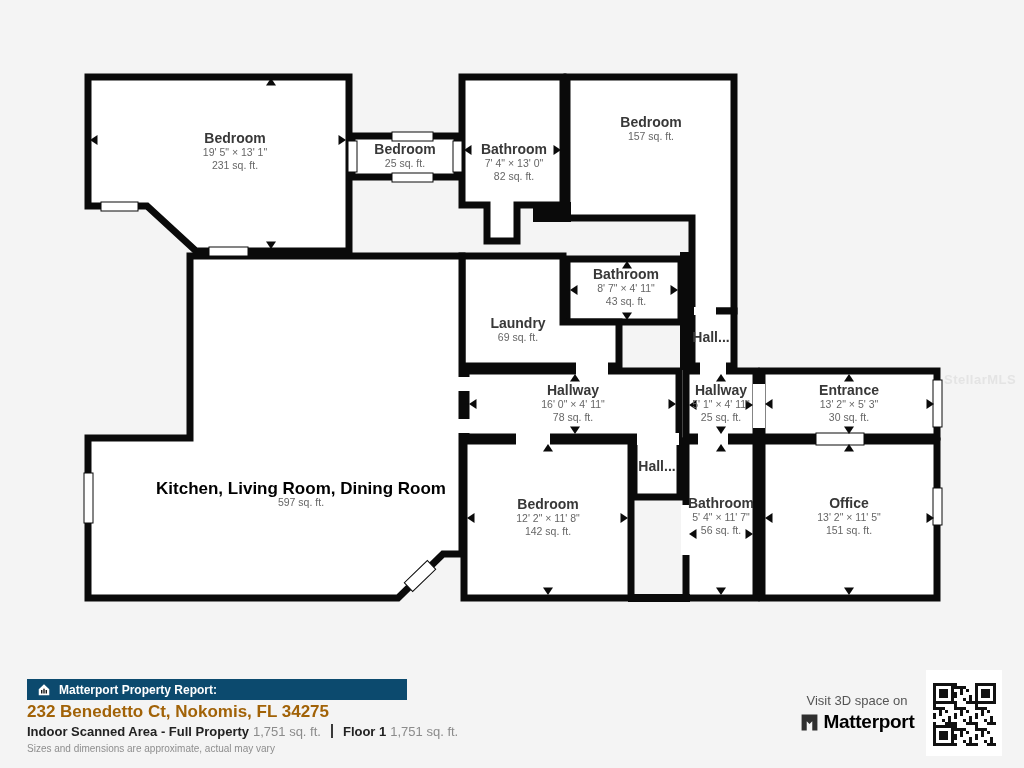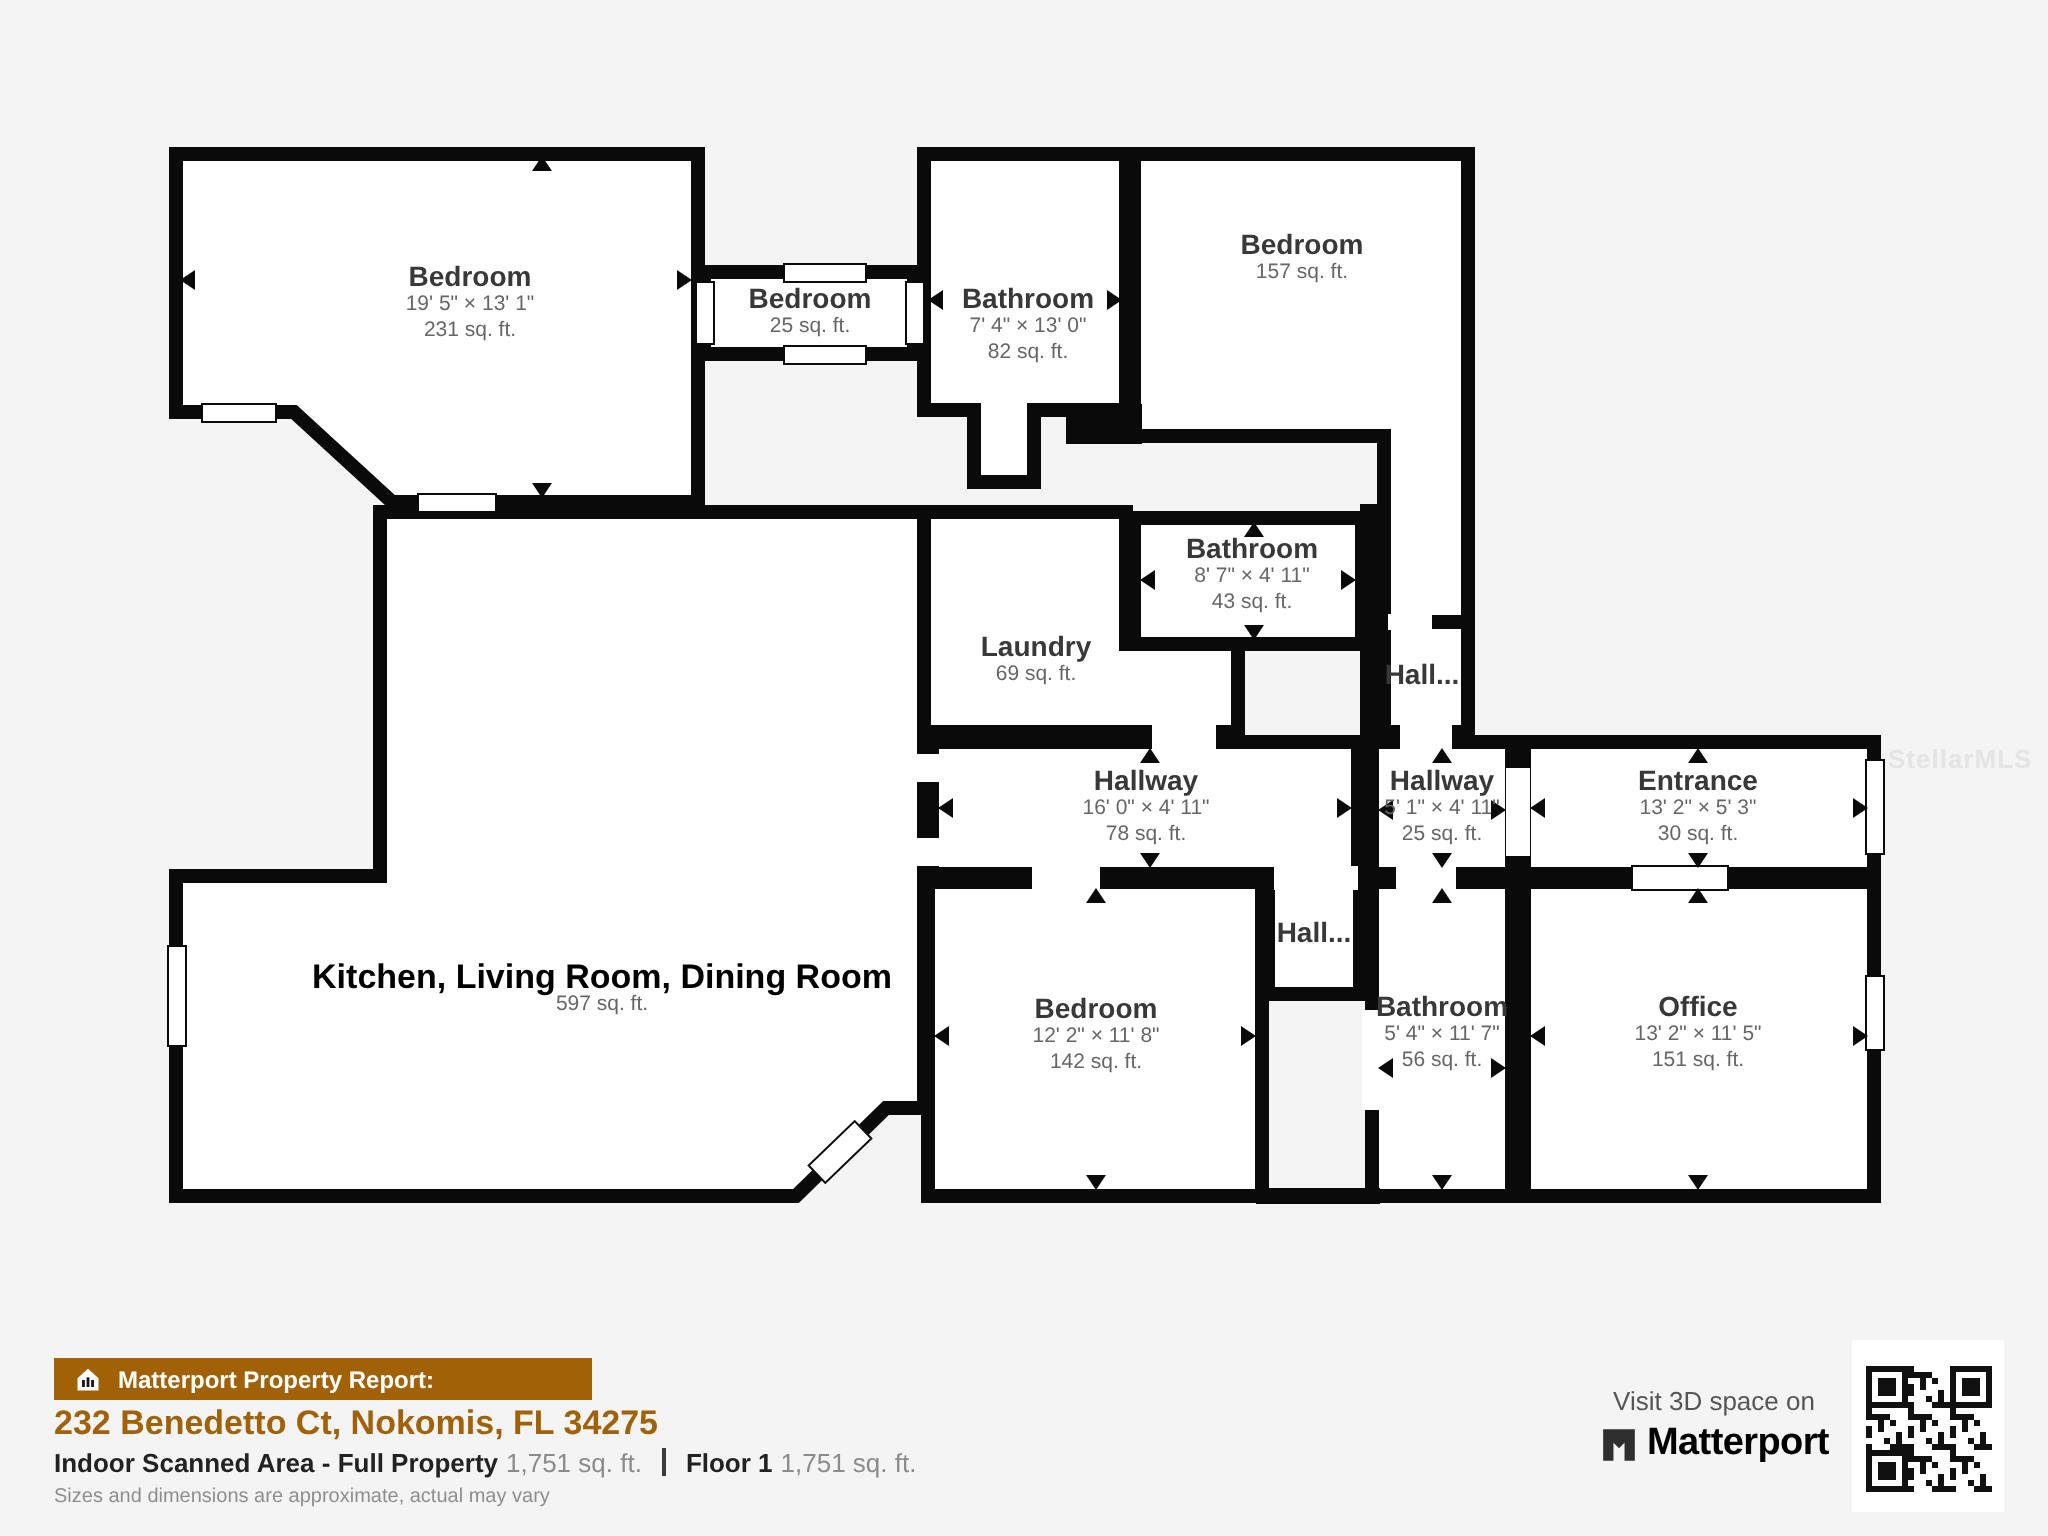--- a/index.html
+++ b/index.html
@@ -7,21 +7,21 @@
        font-family:"Liberation Sans", sans-serif;}
   .canvas{position:relative;width:1024px;height:768px;background:#f4f4f4;}
   .plan-svg{position:absolute;left:0;top:0;}
   .room-label{position:absolute;transform:translateX(-50%);text-align:center;white-space:nowrap;}
   .rname{font-size:14px;font-weight:bold;color:#383838;line-height:15px;}
   .rname.big{font-size:17px;color:#000000;}
   .rsub{font-size:10.5px;color:#666;line-height:13px;}
   .watermark{position:absolute;left:944px;top:372px;font-size:13px;font-weight:bold;
              color:#e4e4e4;letter-spacing:0.5px;}
   
-  .ribbon{position:absolute;left:27px;top:679px;width:269px;height:21px;background:#a16207;
+  .ribbon{position:absolute;left:27px;top:679px;width:380px;height:21px;background:#0c4a6e;
           display:flex;align-items:center;padding-left:10px;box-sizing:border-box;gap:8px;}
   .ribbon-text{color:#ffffff;font-size:12px;font-weight:bold;}
   .address{position:absolute;left:27px;top:702px;font-size:17px;font-weight:bold;color:#a16207;}
   .arealine{position:absolute;left:27px;top:724px;font-size:13px;color:#1b1b1b;}
   .arealine .lbl{font-weight:bold;color:#222;}
   .arealine .val{color:#8b8b8b;margin-left:4px;}
   .vsep{display:inline-block;width:2px;height:14px;background:#3a3a3a;margin:0 10px;
         vertical-align:-2px;}
   .disclaimer{position:absolute;left:27px;top:743px;font-size:10px;color:#8e8e8e;text-align:right;}
   .visit-block{position:absolute;left:792px;top:693px;width:130px;text-align:center;}

